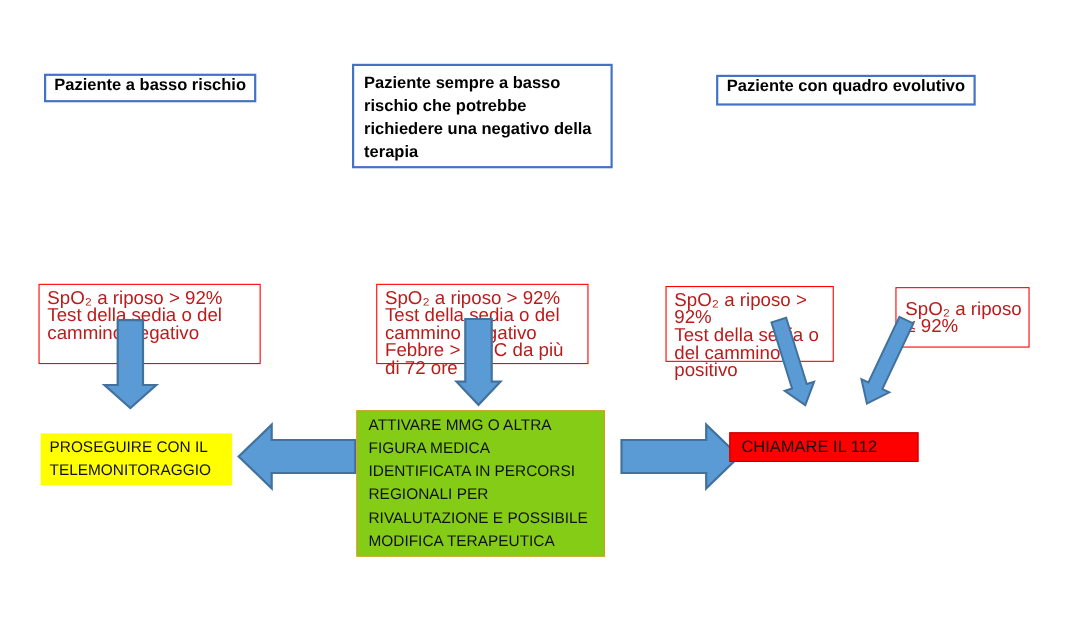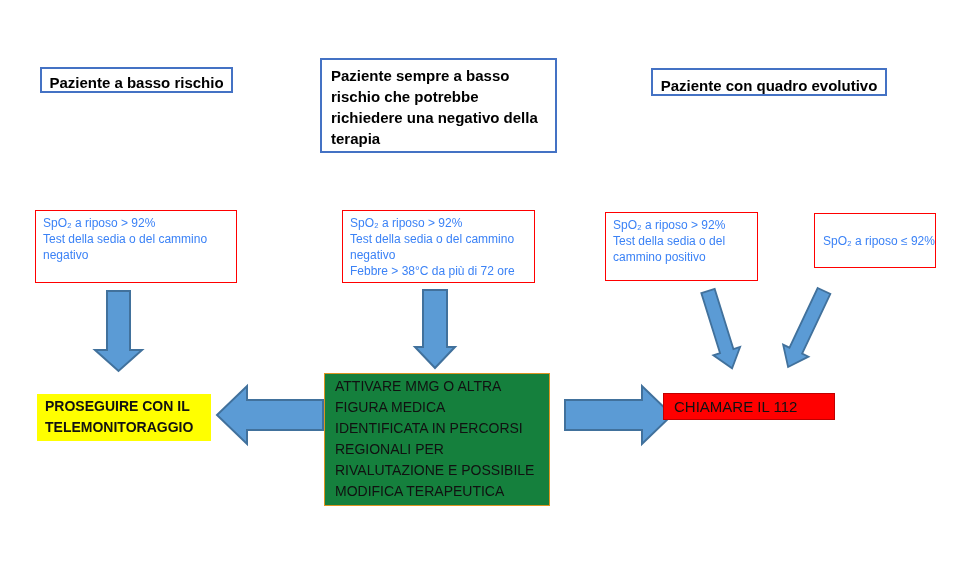--- a/index.html
+++ b/index.html
@@ -13,49 +13,50 @@
   .abs{position:absolute;box-sizing:border-box;}
 
   
   .header-box{
     border:2px solid #4472C4;
     background:#ffffff;
     color:#000;
     font-weight:bold;
     font-size:15px;
   }
-  .header-center-text{display:flex;align-items:flex-end;justify-content:center;text-align:left;}
+  .header-center-text{display:flex;align-items:flex-start;justify-content:center;text-align:left;}
   #header1{left:40px;top:67px;width:193px;height:26px;}
   #header2{left:320px;top:58px;width:237px;height:95px;padding:5px 9px;line-height:21px;}
   #header3{left:651px;top:68px;width:236px;height:28px;}
 
   
   .criteria-box{
     border:1.5px solid #FF0000;
     background:#ffffff;
-    color:#3b82f6;
-    font-size:12px;
+    color:#b91c1c;
+    font-size:17px;
     line-height:16px;
     padding:4px 7px;
+    margin-top:48px;
   }
   #criteria1{left:35px;top:210px;width:202px;height:73px;}
   #criteria2{left:342px;top:210px;width:193px;height:73px;}
   #criteria3{left:605px;top:212px;width:153px;height:69px;}
   #criteria4{left:814px;top:213px;width:122px;height:55px;display:flex;align-items:center;padding:0 0 0 8px;}
 
   
   .action-box{color:#111;}
   #action-proceed{
     left:37px;top:394px;width:174px;height:47px;
     background:#FFFF00;
-    font-size:14px;line-height:21px;padding:2px 8px;font-weight:bold;
+    font-size:14px;line-height:21px;padding:2px 8px;
   }
   #action-activate{
     left:324px;top:373px;width:226px;height:133px;
-    background:#15803d;border:1px solid #DD9522;
+    background:#84cc16;border:1px solid #DD9522;
     font-size:14px;line-height:21px;padding:2px 10px;
   }
   #action-call{
     left:663px;top:393px;width:172px;height:27px;
     background:#FF0000;border:1.5px solid #C00000;
     font-size:15px;display:flex;align-items:center;padding-left:10px;
   }
   #arrows{position:absolute;left:0;top:0;pointer-events:none;}
   .arrow{fill:#5B9BD5;stroke:#41719C;stroke-width:2;stroke-linejoin:miter;}
   .arrow-slim{stroke-width:1.8;}

